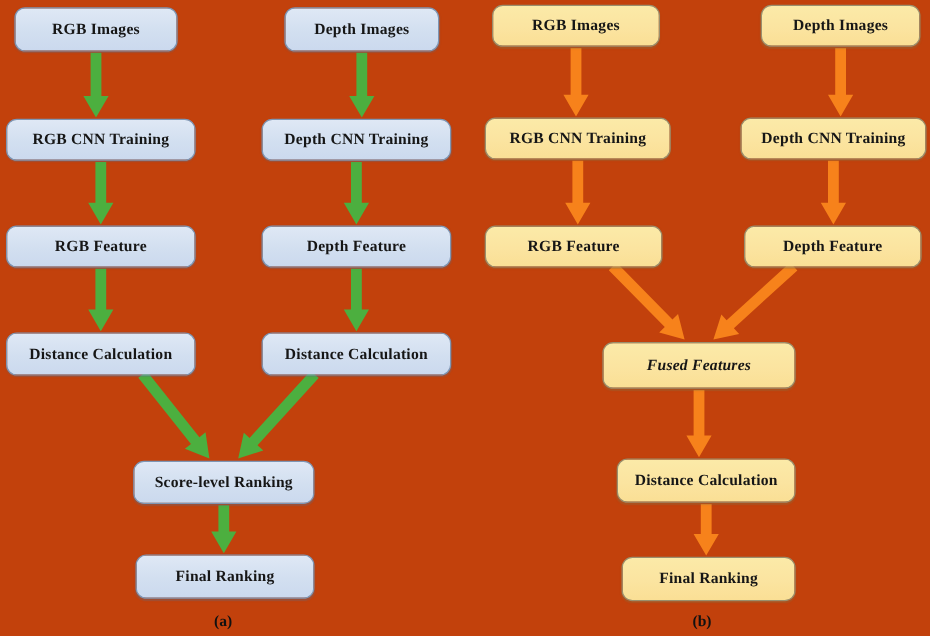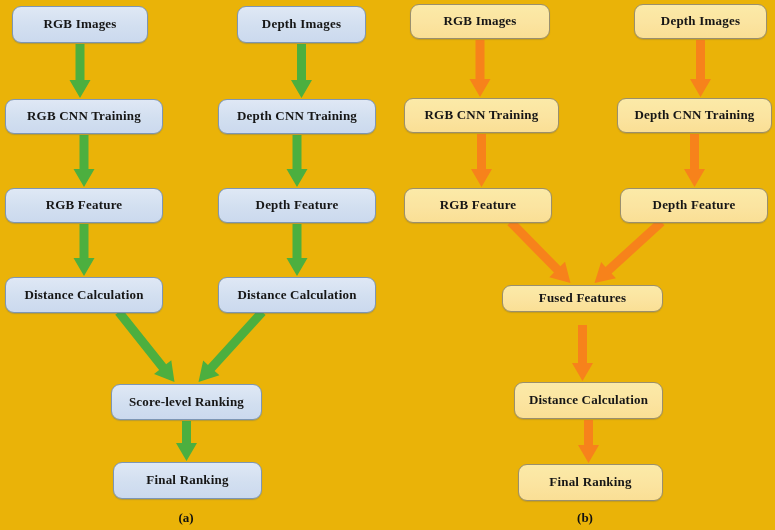--- a/index.html
+++ b/index.html
@@ -4,21 +4,21 @@
 <style>
   html, body {
     margin: 0;
     padding: 0;
     background: #ffffff;
   }
   #canvas {
     position: relative;
     width: 775px;
     height: 530px;
-    background: #eab308;
+    background: #c2410c;
     overflow: hidden;
     font-family: "Liberation Serif", "DejaVu Serif", serif;
   }
   .node {
     position: absolute;
     box-sizing: border-box;
     border-radius: 9px;
     display: flex;
     align-items: center;
     justify-content: center;
@@ -129,21 +129,21 @@
       </div>
     <div class="node yellow" style="left: 617px; top: 98px; width: 155px; height: 35px;">
         <span>Depth CNN Training</span>
       </div>
     <div class="node yellow" style="left: 404px; top: 188px; width: 148px; height: 35px;">
         <span>RGB Feature</span>
       </div>
     <div class="node yellow" style="left: 620px; top: 188px; width: 148px; height: 35px;">
         <span>Depth Feature</span>
       </div>
-    <div class="node yellow" style="left: 502px; top: 285px; width: 161px; height: 27px;">
+    <div class="node yellow" style="left: 502px; top: 285px; width: 161px; height: 39px; font-style: italic;">
         <span>Fused Features</span>
       </div>
     <div class="node yellow" style="left: 514px; top: 382px; width: 149px; height: 37px;">
         <span>Distance Calculation</span>
       </div>
     <div class="node yellow" style="left: 518px; top: 464px; width: 145px; height: 37px;">
         <span>Final Ranking</span>
       </div>
   </div>
 

